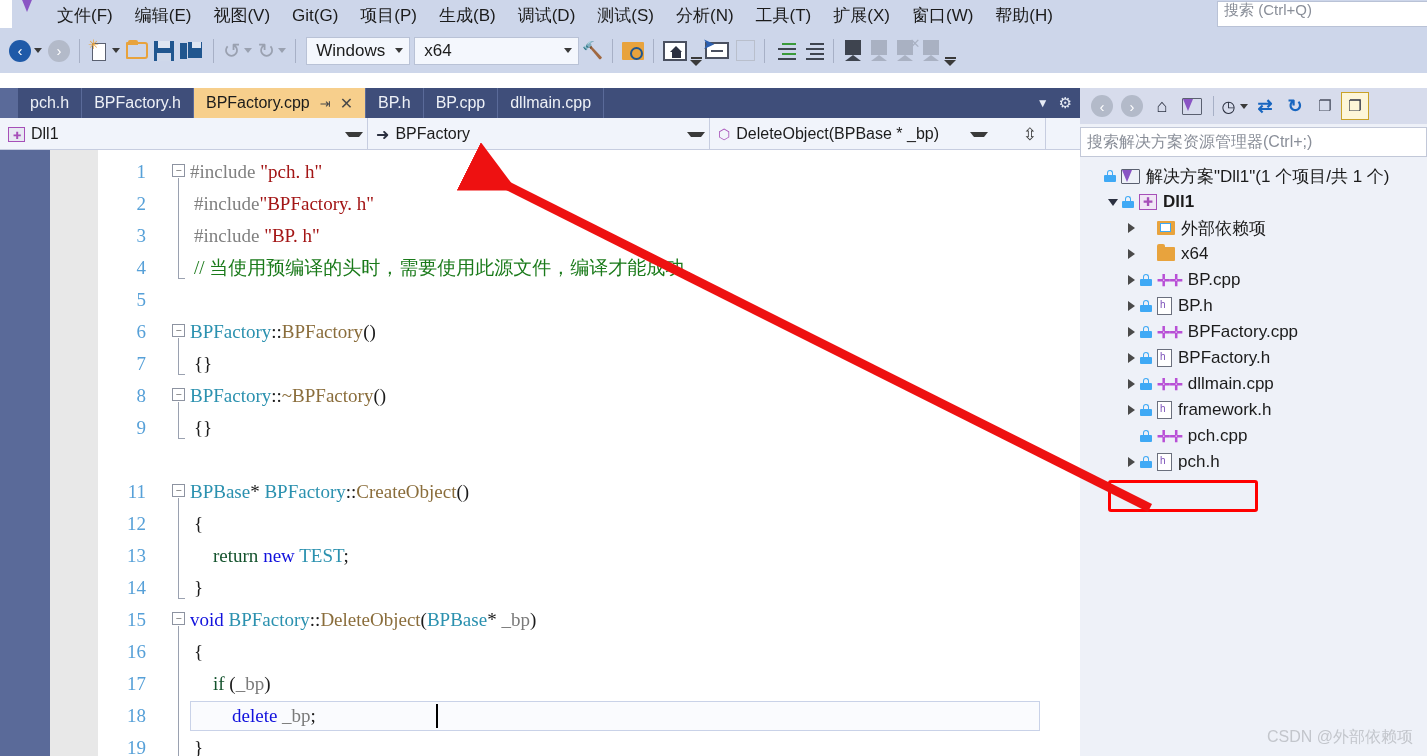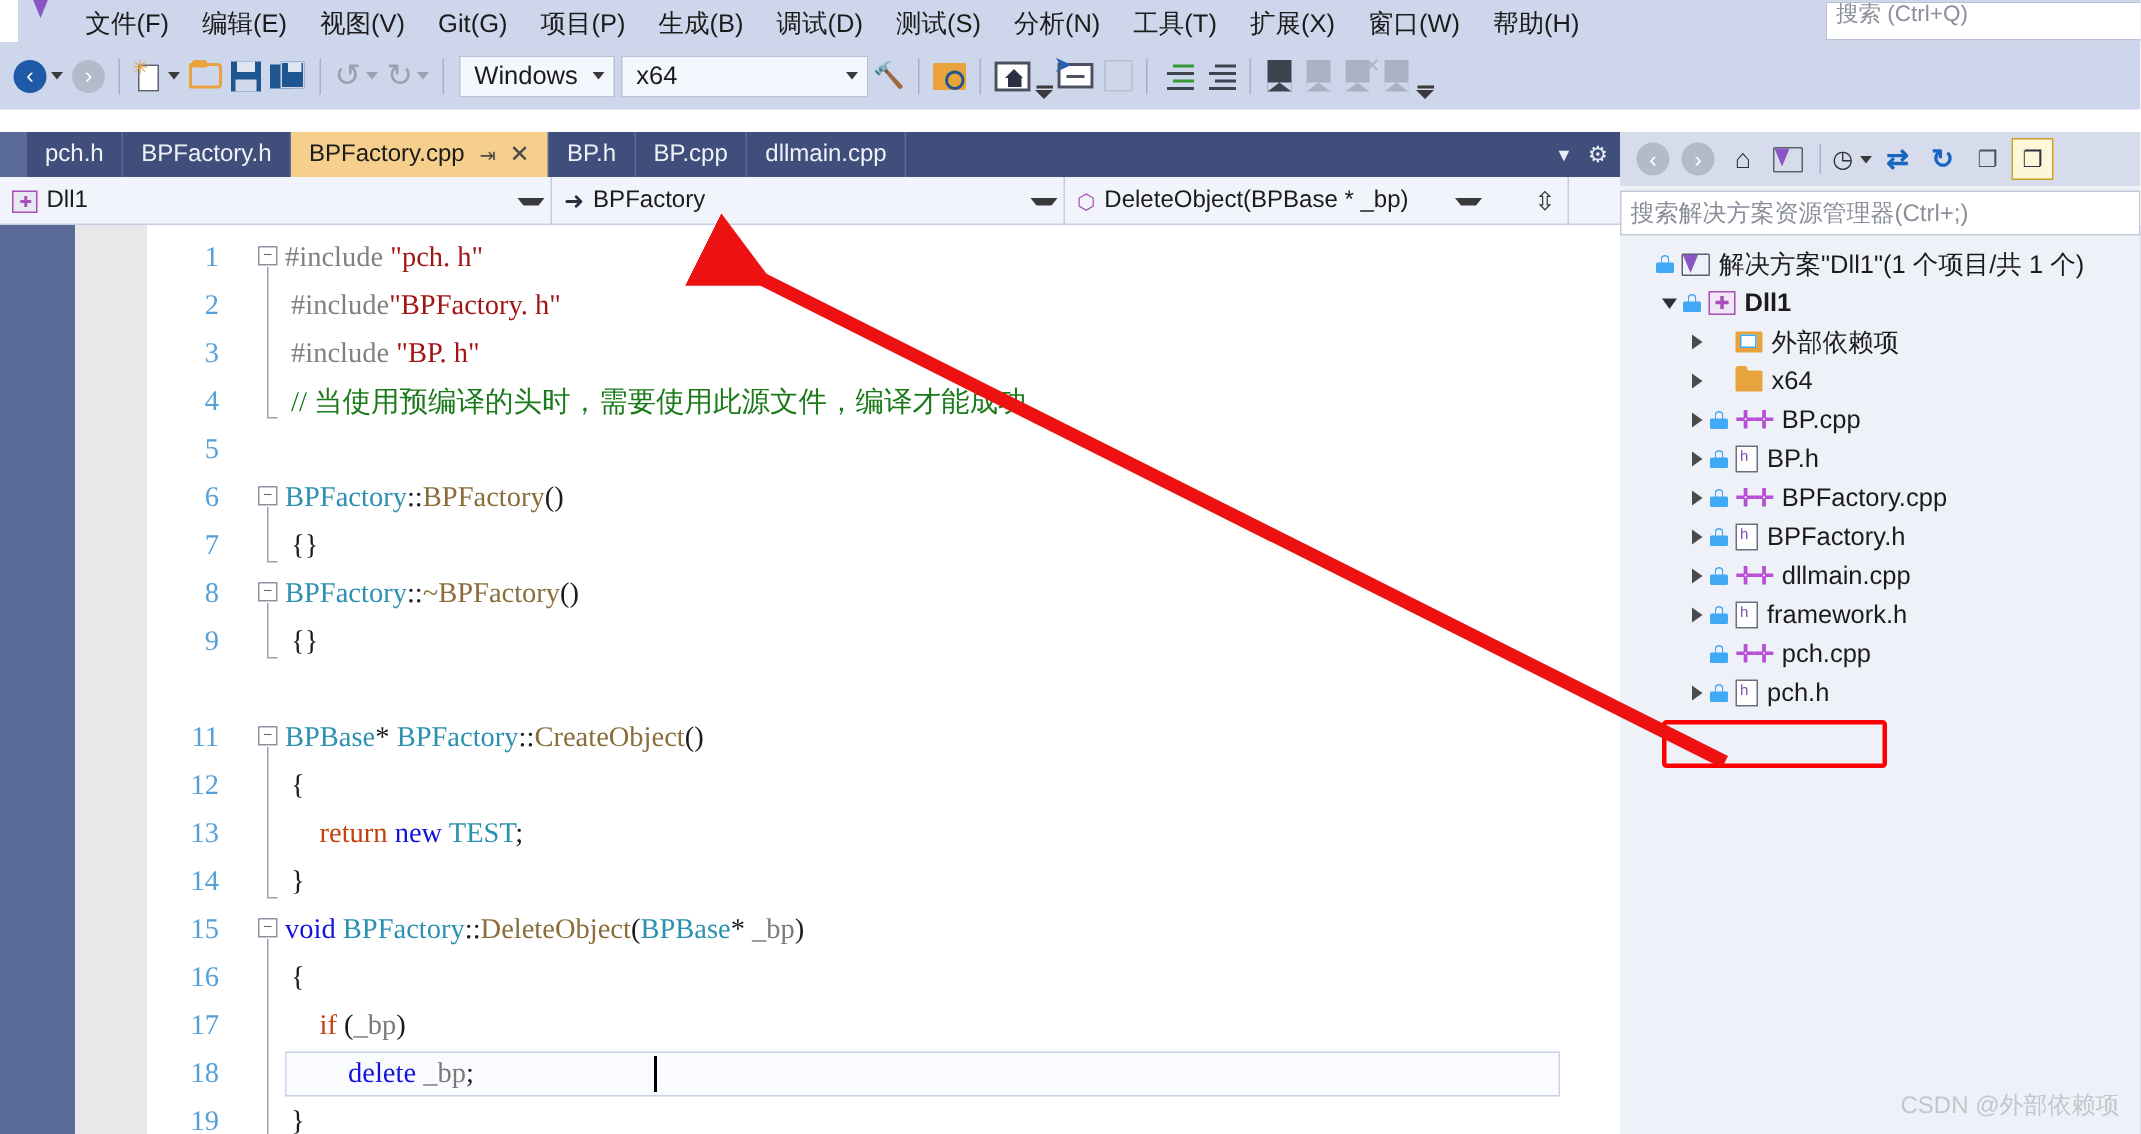--- a/index.html
+++ b/index.html
@@ -227,21 +227,21 @@
   .fold {
     position: absolute; left: 172px; width: 13px; height: 13px;
     border: 1px solid #8d93a1; background:#fff;
     display:flex; align-items:center; justify-content:center;
     font-size: 11px; color:#3a3a3a; line-height:1;
   }
   .guide {
     position: absolute; left: 178px; width: 1px; background: #9aa1b0;
   }
   .kw   { color: #1111dd; }
-  .kw2  { color: #c2410c; }
+  .kw2  { color: #14532d; }
   .type { color: #2b91af; }
   .fn   { color: #8a6d3b; }
   .str  { color: #a31515; }
   .pp   { color: #808080; }
   .cmt  { color: #1a7a1a; }
   .pln  { color: #1b1b1b; }
   .var  { color: #7a7a7a; }
 
   .currentline {
     position: absolute; left: 190px; width: 850px; height: 30px;

